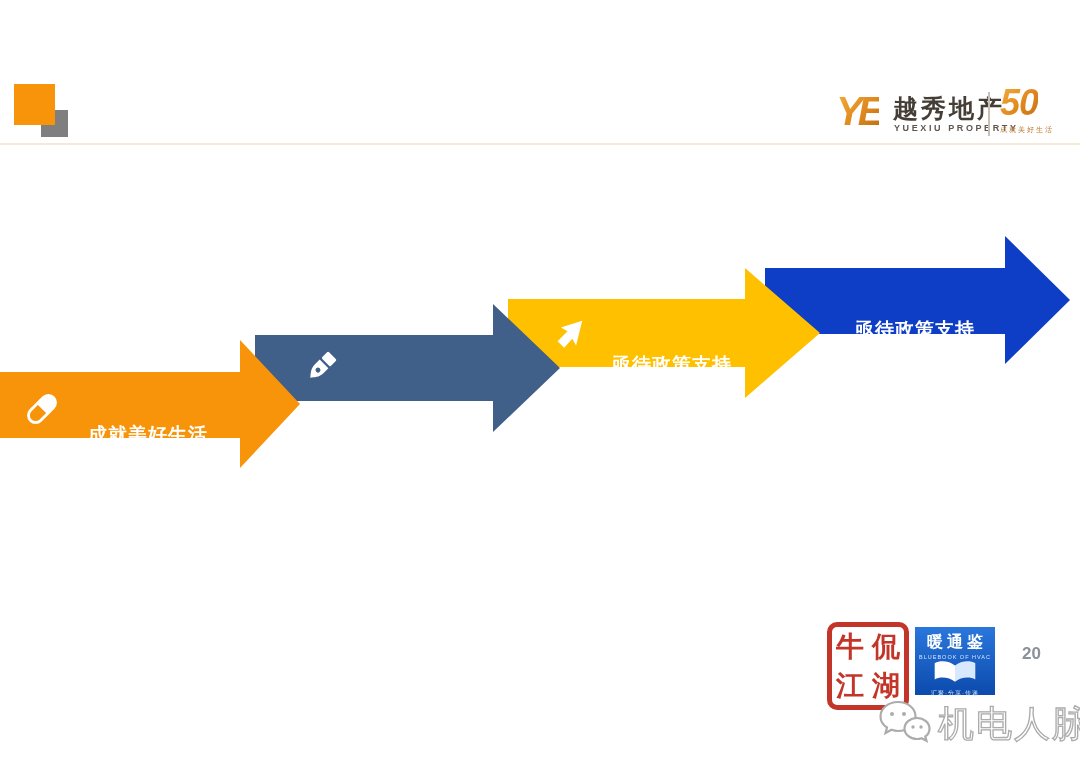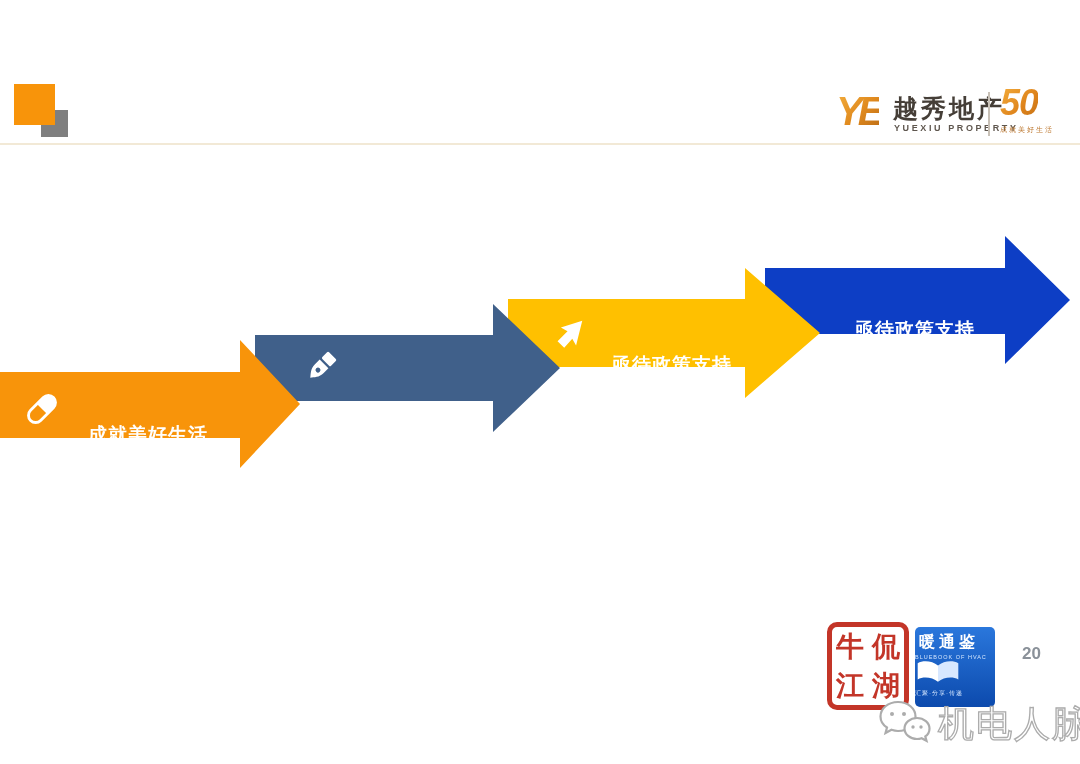--- a/index.html
+++ b/index.html
@@ -54,23 +54,23 @@
   .a2 .icon{left:46px;top:45px;}
   .a3 .icon{left:41px;top:48px;}
 
   
   .seal{left:827px;top:622px;width:82px;height:88px;border:5px solid #C33528;border-radius:10px;
         box-sizing:border-box;display:grid;grid-template-columns:1fr 1fr;grid-template-rows:1fr 1fr;
         z-index:50;background:rgba(255,255,255,0.0);}
   .seal span{display:flex;align-items:center;justify-content:center;
              color:#C33528;font-weight:bold;font-size:28px;
              font-family:"Liberation Serif","DejaVu Serif",serif;line-height:1;}
-  .hvac{left:915px;top:627px;width:80px;height:80px;border-radius:5px;z-index:50;
+  .hvac{left:915px;top:627px;width:80px;height:68px;border-radius:0;z-index:50;
         background:linear-gradient(180deg,#2A77DC,#0C4AAD);
-        display:flex;flex-direction:column;box-sizing:border-box;padding-top:5px;}
+        display:flex;flex-direction:column;align-items:center;box-sizing:border-box;padding-top:5px;}
   .hvac .t{color:#ffffff;font-size:16px;letter-spacing:4px;font-weight:bold;
            font-family:"Liberation Serif","DejaVu Serif",serif;white-space:nowrap;margin-left:4px;}
   .hvac .s{color:#D4E6FF;font-size:5.5px;letter-spacing:1px;margin-top:1px;white-space:nowrap;}
   .hvac .g{color:#D4E6FF;font-size:6px;letter-spacing:1px;margin-top:1px;white-space:nowrap;}
   .page-num{left:1022px;top:644px;font-size:17px;font-weight:bold;color:#8A9199;}
 
   
   .watermark{left:876px;top:696px;display:flex;align-items:center;z-index:60;}
   .wm-text{font-size:36px;color:#ffffff;letter-spacing:2px;margin-left:6px;line-height:56px;
            -webkit-text-stroke:1.3px #ACACAC;text-shadow:0 0 1px #bdbdbd;white-space:nowrap;}

